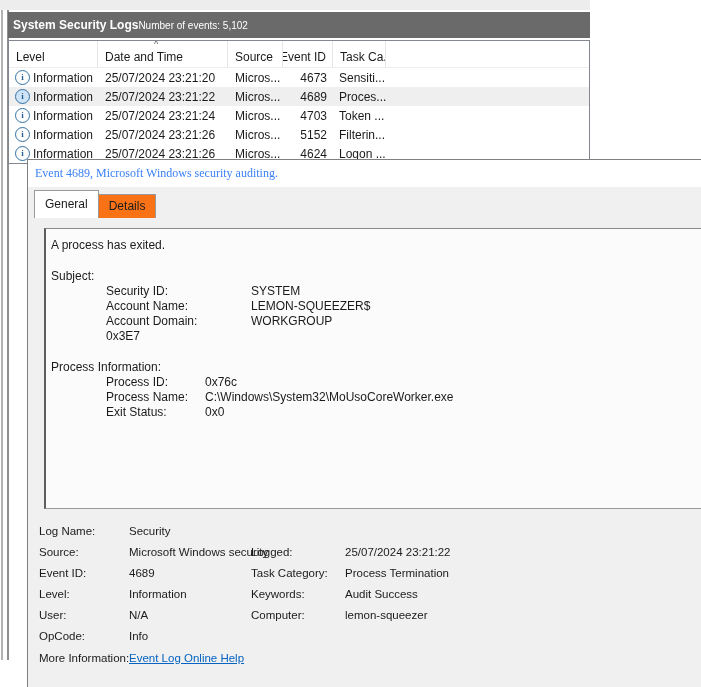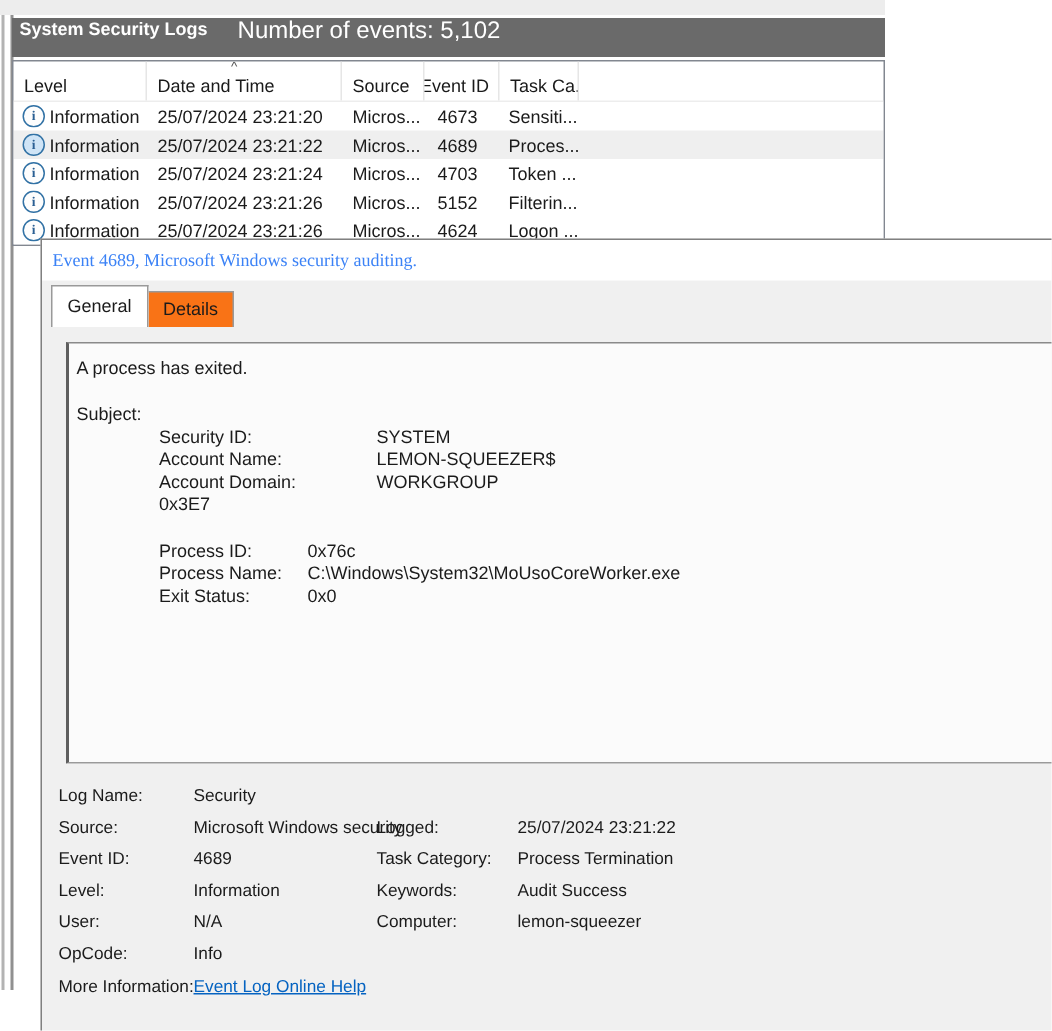--- a/index.html
+++ b/index.html
@@ -10,24 +10,24 @@
     font-size:12px;color:#1b1b1b;
     -webkit-font-smoothing:antialiased;
   }
   
   .top-strip{position:absolute;left:0;top:0;width:590px;height:10px;background:#ededed;}
   .vline1{position:absolute;left:1px;top:10px;width:2px;height:650px;background:#b3b3b3;}
   .vline2{position:absolute;left:7px;top:10px;width:2px;height:650px;background:#909090;}
 
   .log-header-bar{
     position:absolute;left:8px;top:12px;width:582px;height:26px;
-    background:#6a6a6a;color:#ffffff;display:flex;
+    background:#6a6a6a;color:#ffffff;display:flex;align-items:center;
   }
   .log-title{font-weight:bold;padding-left:5px;white-space:nowrap;}
-  .log-count{margin-left:20px;white-space:nowrap;font-size:16px;}
+  .log-count{white-space:nowrap;font-size:10px;}
 
   .log-table{
     position:absolute;left:8px;top:40px;width:582px;height:124px;
     background:#ffffff;border:1px solid #828790;box-sizing:border-box;overflow:hidden;
   }
   .thead{display:flex;height:26px;border-bottom:1px solid #ededed;position:relative;}
   .th{box-sizing:border-box;border-right:1px solid #e6e6e6;position:relative;
       display:flex;align-items:flex-end;padding:0 0 3px 7px;color:#1a1a1a;white-space:nowrap;overflow:hidden;}
   .th.c-level{width:89px;}
   .th.c-date{width:130px;}
@@ -36,21 +36,21 @@
   .th.c-task{width:53px;}
   .th.c-fill{flex:1;border-right:none;}
   .sort-caret{position:absolute;top:-1px;left:56px;font-size:9px;color:#555;line-height:9px;}
 
   .trow{display:flex;height:19px;align-items:center;position:relative;background:#fff;}
   .trow.selected{background:#efefef;}
   .td{box-sizing:border-box;white-space:nowrap;overflow:hidden;}
   .td.c-level{width:89px;display:flex;align-items:center;}
   .td.c-date{width:130px;padding-left:7px;}
   .td.c-source{width:55px;padding-left:7px;}
-  .td.c-evid{width:50px;text-align:center;padding-right:6px;}
+  .td.c-evid{width:50px;text-align:right;padding-right:6px;}
   .td.c-task{width:53px;padding-left:6px;}
   .info-icon{
     width:13px;height:13px;border-radius:50%;margin:0 3px 0 6px;flex:0 0 auto;
     border:1px solid #3272a5;background:#fdfdfd;color:#2a5f93;
     display:flex;align-items:center;justify-content:center;
     font:bold 9px "Liberation Serif","DejaVu Serif",serif;line-height:9px;
   }
   .trow.selected .info-icon{background:#cfe4f6;}
 
   
@@ -199,20 +199,21 @@
       <span>LEMON-SQUEEZER$</span>
     </div>
     <div class="kv">
       <span class="kv-label">Account Domain:</span>
       <span>WORKGROUP</span>
     </div>
     <div class="kv">
       <span>0x3E7</span>
     </div>
     <div class="desc-blank"></div>
+    <div class="desc-line">Process Information:</div>
     <div class="kv narrow">
       <span class="kv-label">Process ID:</span>
       <span>0x76c</span>
     </div>
     <div class="kv narrow">
       <span class="kv-label">Process Name:</span>
       <span>C:\Windows\System32\MoUsoCoreWorker.exe</span>
     </div>
     <div class="kv narrow">
       <span class="kv-label">Exit Status:</span>

